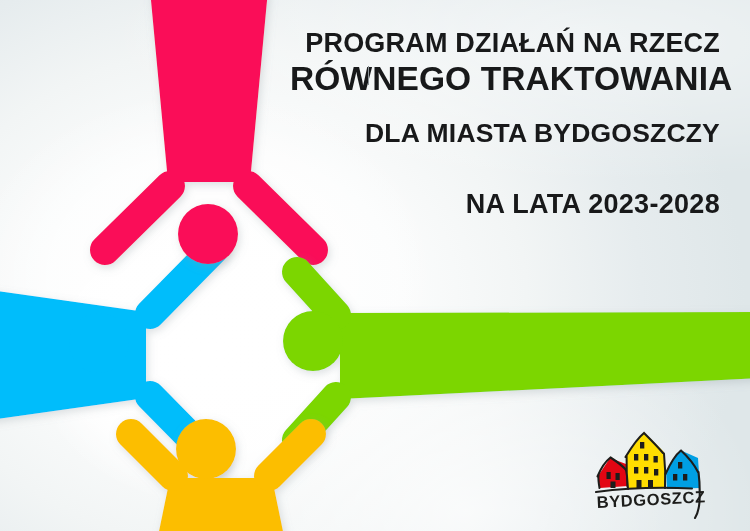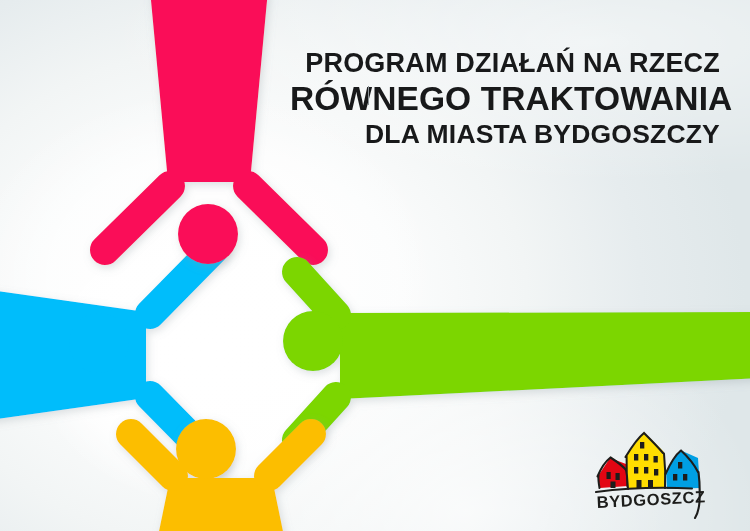--- a/index.html
+++ b/index.html
@@ -30,21 +30,21 @@
   .artwork {
     position: absolute;
     left: 0;
     top: 0;
     width: 750px;
     height: 531px;
   }
   .title-block {
     position: absolute;
     right: 30px;
-    top: 48px;
+    top: 28px;
     width: 430px;
     text-align: right;
     color: #18191a;
   }
   .t-line1 {
     font-size: 27px;
     font-weight: bold;
     letter-spacing: 0.2px;
     line-height: 1.12;
     white-space: nowrap;
@@ -56,21 +56,21 @@
     line-height: 1.16;
     margin-top: 2px;
     white-space: nowrap;
     text-align: right;
   }
   .t-line3 {
     font-size: 26.5px;
     font-weight: bold;
     letter-spacing: 0.2px;
     line-height: 1.16;
-    margin-top: 0;
+    margin-top: 19px;
     white-space: nowrap;
   }
   .t-line4 {
     font-size: 27px;
     font-weight: bold;
     letter-spacing: 0.3px;
     line-height: 1.16;
     margin-top: 40px;
     white-space: nowrap;
   }
@@ -141,20 +141,21 @@
       <path d="M 269 476 L 311 434" stroke="#fcbe00" stroke-width="30" stroke-linecap="round" fill="none"></path>
       <circle cx="206" cy="449" r="30" fill="#fcbe00"></circle>
     </g>
   </svg>
 
   <div class="title-block">
     <div class="caret"></div>
     <div class="t-line1">PROGRAM DZIAŁAŃ NA RZECZ</div>
     <div class="t-line2">RÓWNEGO TRAKTOWANIA</div>
     <div class="t-line3">DLA MIASTA BYDGOSZCZY</div>
+    <div class="t-line4">NA LATA 2023-2028</div>
   </div>
 
   <svg class="logo" viewBox="0 0 130 90" xmlns="http://www.w3.org/2000/svg">
 
     <g>
       <path d="M10 46 L22 28 L38 34 L40 56 L12 58 Z" fill="#e30613"></path>
       <path d="M9.5 46.5 C13 38 18 31 22.5 27.5 C28 31 35 36 39 41" stroke="#1d1d1b" stroke-width="2.1" fill="none" stroke-linecap="round"></path>
       <path d="M11.5 58 C10.5 52 10.2 48 10.5 45.5" stroke="#1d1d1b" stroke-width="2" fill="none" stroke-linecap="round"></path>
       <path d="M39.5 56.5 C39.5 50 39 44 38.2 40" stroke="#1d1d1b" stroke-width="2" fill="none" stroke-linecap="round"></path>
       <rect x="18.5" y="42" width="4.2" height="7" fill="#1d1d1b"></rect>

